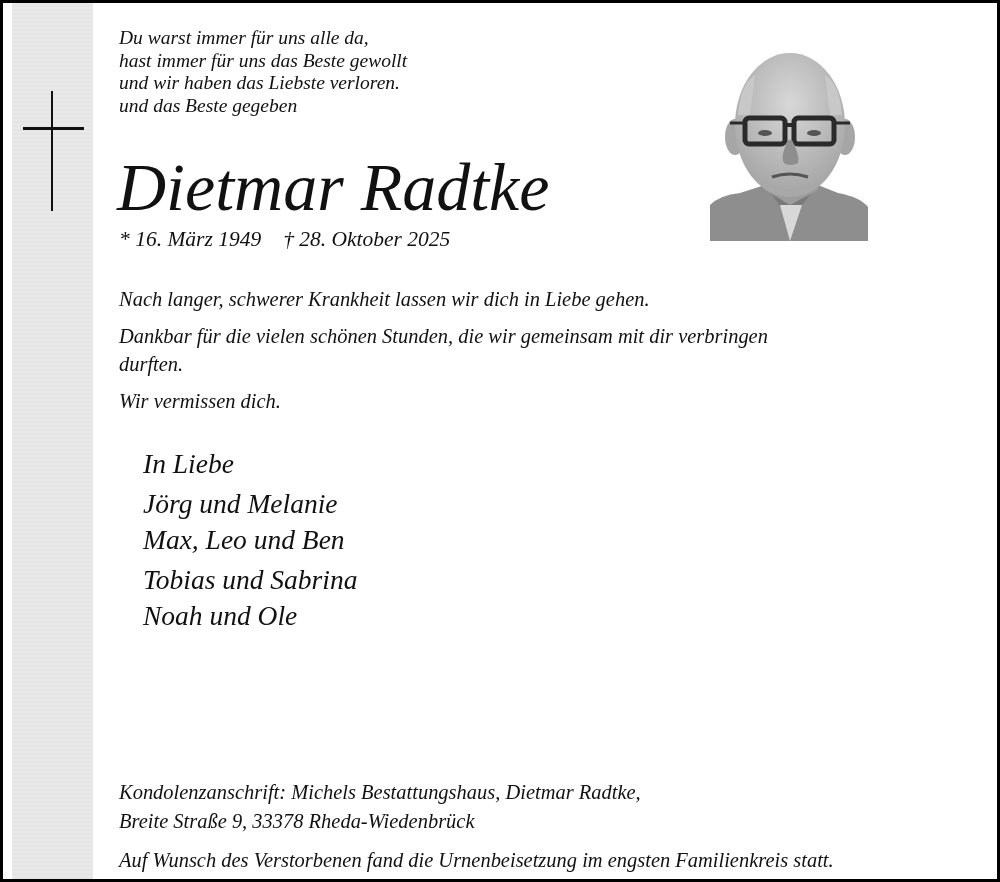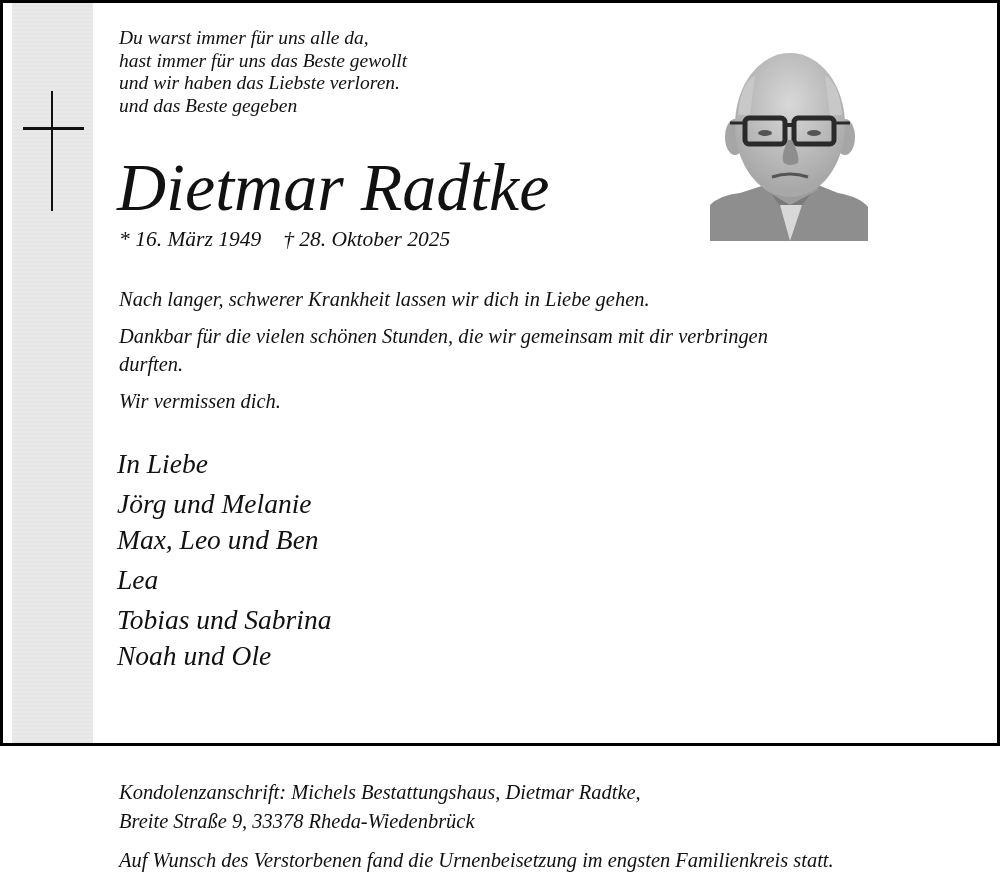--- a/index.html
+++ b/index.html
@@ -1,18 +1,18 @@
 <!DOCTYPE html>
 <html><head>
 <meta charset="utf-8">
 <style>
   html, body { margin:0; padding:0; background:#fff; }
   body { width:1000px; height:882px; position:relative; overflow:hidden; }
   .frame {
-    position:absolute; left:0; top:0; width:1000px; height:746px;
+    position:absolute; left:0; top:0; width:1000px; height:882px;
     box-sizing:border-box; border:3px solid #000; background:#fff;
   }
   .strip {
     position:absolute; left:9px; top:0; width:81px; height:100%;
     background:#e9e9e9;
     background-image: repeating-linear-gradient(0deg, rgba(0,0,0,0.015) 0 2px, rgba(255,255,255,0.02) 2px 4px);
   }
   .cross-v { position:absolute; left:48px; top:88px; width:2px; height:120px; background:#111; }
   .cross-h { position:absolute; left:20px; top:124px; width:61px; height:3px; background:#111; }
   .serif { font-family:"Liberation Serif", "DejaVu Serif", serif; font-style:italic; color:#111; }
@@ -22,21 +22,21 @@
   .dates { position:absolute; left:116px; top:222px; font-size:21.5px; line-height:28px; white-space:nowrap;font-family:Liberation Serif, serif; }
   .dates span.gap { display:inline-block; width:22px; }
   .photo {
     position:absolute; left:707px; top:42px; width:158px; height:196px;
     background:#fff; overflow:hidden;
   }
   .message { position:absolute; left:116px; top:282px; font-size:22px; line-height:28px; transform:scaleX(0.93); transform-origin:left top; }
   .message .p { white-space:nowrap; margin-bottom:9px; }
   .message .p.tight { margin-bottom:6px; }
   .family { position:absolute; left:114px; top:443px; font-size:27.5px; line-height:36px; }
-  .family div { white-space:nowrap; }
+  .family div { white-space:nowrap;margin-left:26px; }
   .contact { position:absolute; left:116px; top:774px; font-size:22px; line-height:29px; transform:scaleX(0.93); transform-origin:left top; }
   .contact div { white-space:nowrap; }
   .note { position:absolute; left:116px; top:843px; font-size:22px; line-height:28px; transform:scaleX(0.93); transform-origin:left top; white-space:nowrap; }
 </style>
 </head>
 <body>
 
 <div class="frame">
   <div class="strip">
   </div>
@@ -99,21 +99,20 @@
     <div class="p">Nach langer, schwerer Krankheit lassen wir dich in Liebe gehen.</div>
     <div class="p tight" style="margin-bottom:0">Dankbar für die vielen schönen Stunden, die wir gemeinsam mit dir verbringen</div>
     <div class="p">durften.</div>
     <div class="p">Wir vermissen dich.</div>
   </div>
 
   <div class="family serif">
     <div style="margin-bottom:4px">In Liebe</div>
     <div>Jörg und Melanie</div>
     <div style="margin-bottom:4px">Max, Leo und Ben</div>
-    <div style="margin-bottom:4px">Lea</div>
     <div>Tobias und Sabrina</div>
     <div>Noah und Ole</div>
   </div>
 
   <div class="contact serif">
     <div>Kondolenzanschrift: Michels Bestattungshaus, Dietmar Radtke,</div>
     <div>Breite Straße 9, 33378 Rheda-Wiedenbrück</div>
   </div>
 
   <div class="note serif">Auf Wunsch des Verstorbenen fand die Urnenbeisetzung im engsten Familienkreis statt.</div>

